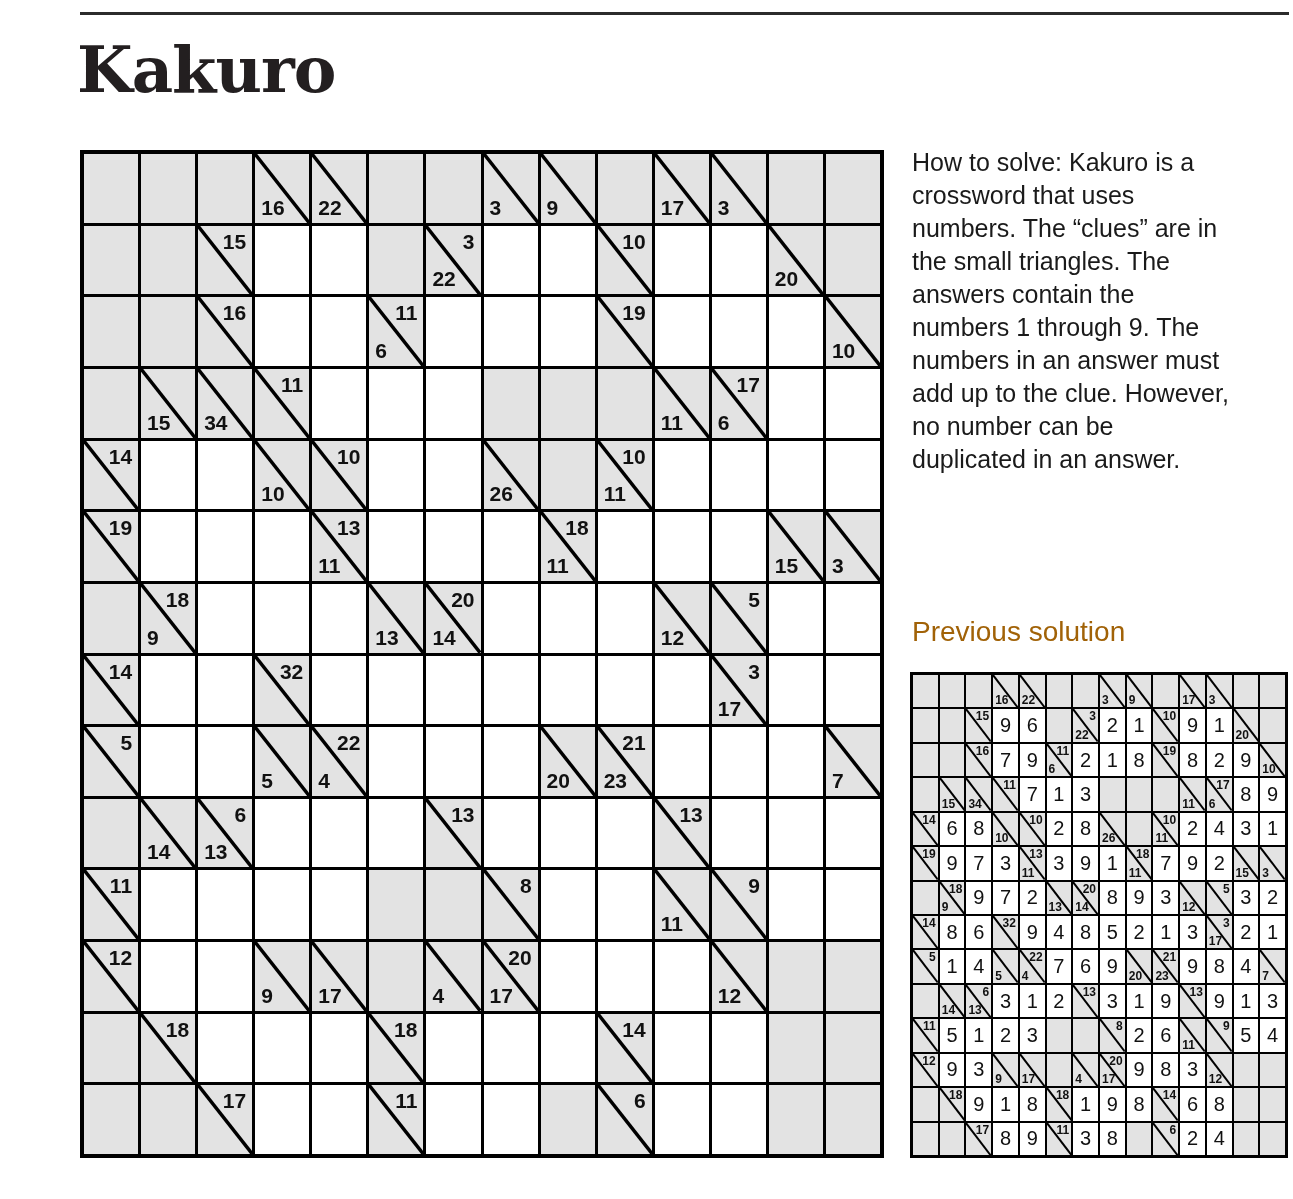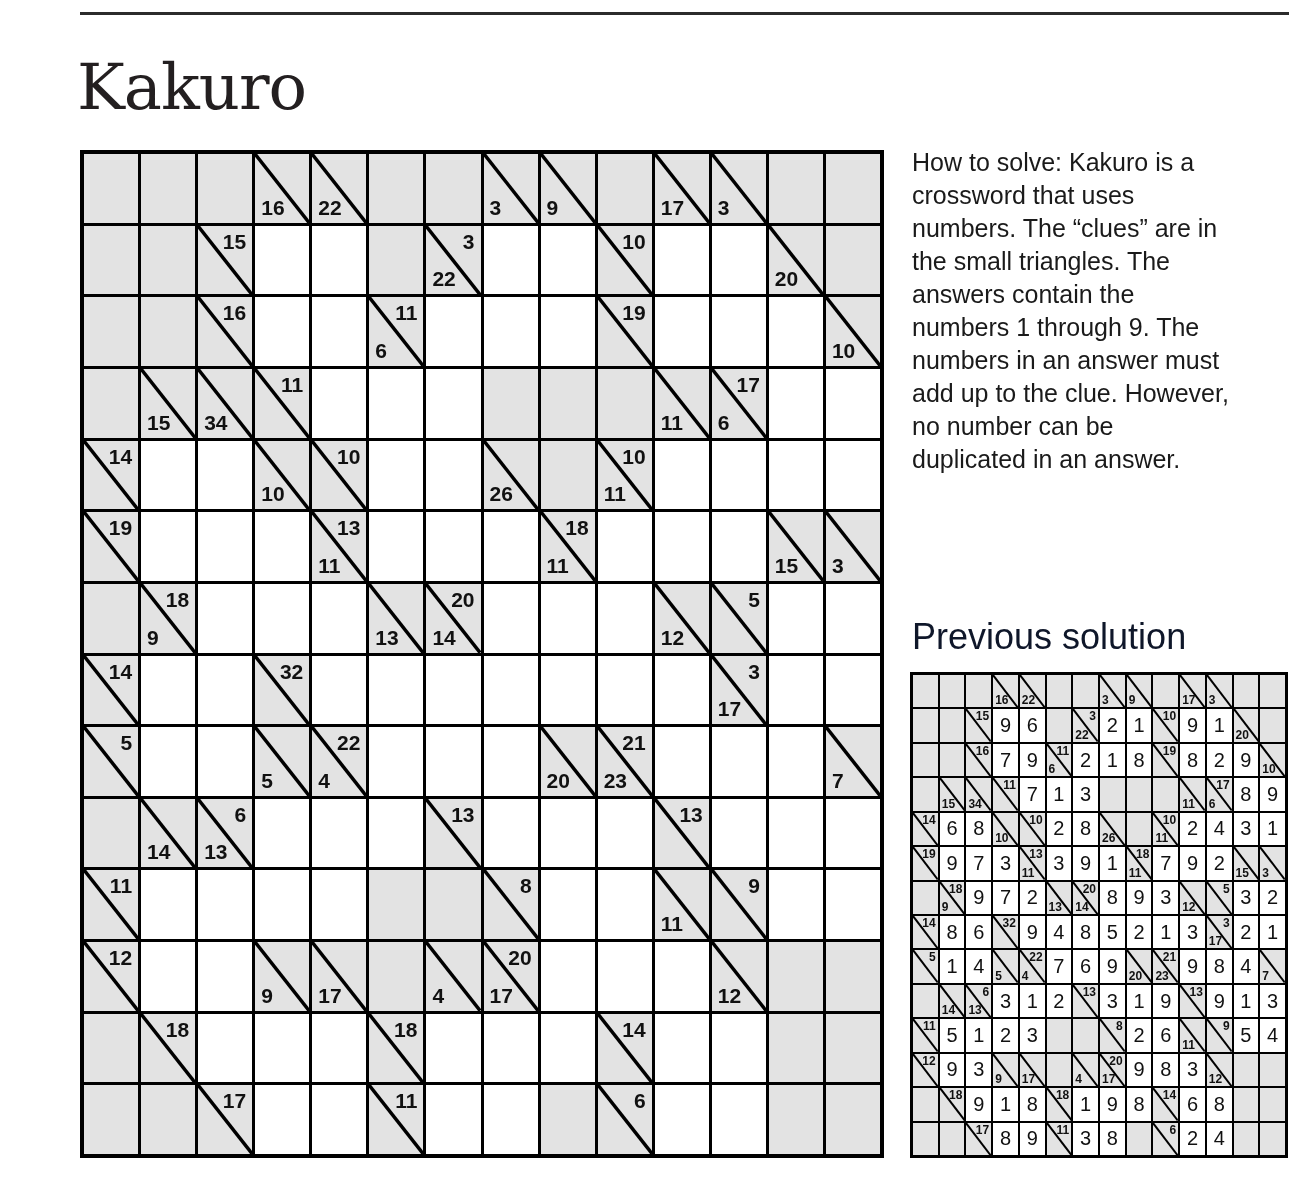--- a/index.html
+++ b/index.html
@@ -7,33 +7,33 @@
     width:1293px; height:1199px; position:relative;
     background:#ffffff; color:#1a1a1a;
     font-family:"Liberation Sans", sans-serif;
     overflow:hidden;
   }
   .rule {
     position:absolute; left:80px; top:12px; width:1209px; height:3px;
     background:#2b2b2b;
   }
   .title {
-    position:absolute; left:77px; top:50px; margin:0;
-    font-family:"DejaVu Serif", serif; font-weight:normal;
+    position:absolute; left:77px; top:32px; margin:0;
+    font-family:"DejaVu Serif", serif; font-weight:bold;
     font-size:64px; letter-spacing:-1px; color:#231f20;
   }
   .howto {
     position:absolute; left:912px; top:146px; width:392px; margin:0;
     font-size:25px; line-height:33px; color:#1a1a1a;
   }
   .howto b { font-weight:normal; }
   .howto span { white-space:pre-line; }
   .prev-label {
     position:absolute; left:912px; top:616px; margin:0;
-    font-size:36px; font-weight:400; color:#0f172a;
+    font-size:28px; font-weight:400; color:#a16207;
   }
   .grid {
     position:absolute; display:grid;
     grid-template-columns:repeat(14, 1fr); grid-auto-rows:1fr;
     background:var(--line, #000); box-sizing:border-box;
   }
   #main-grid {
     left:80px; top:150px; width:804px; height:1008px;
     padding:4px; gap:3px;
   }

